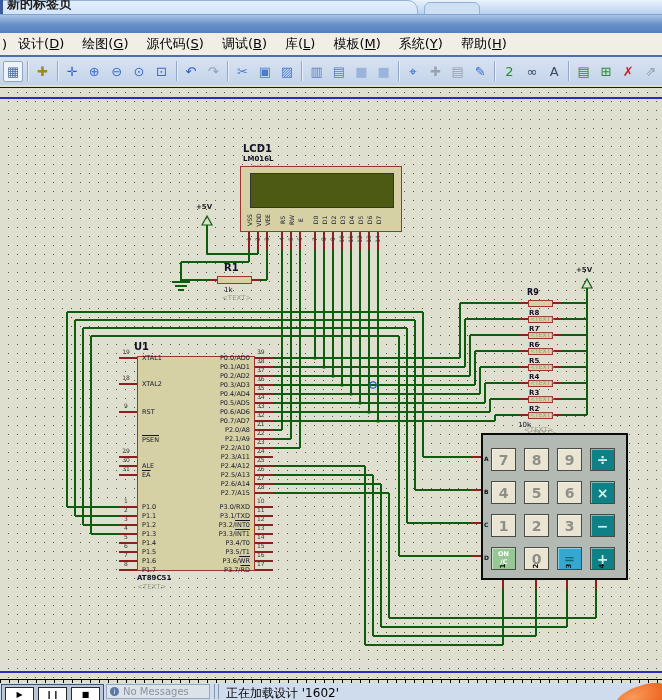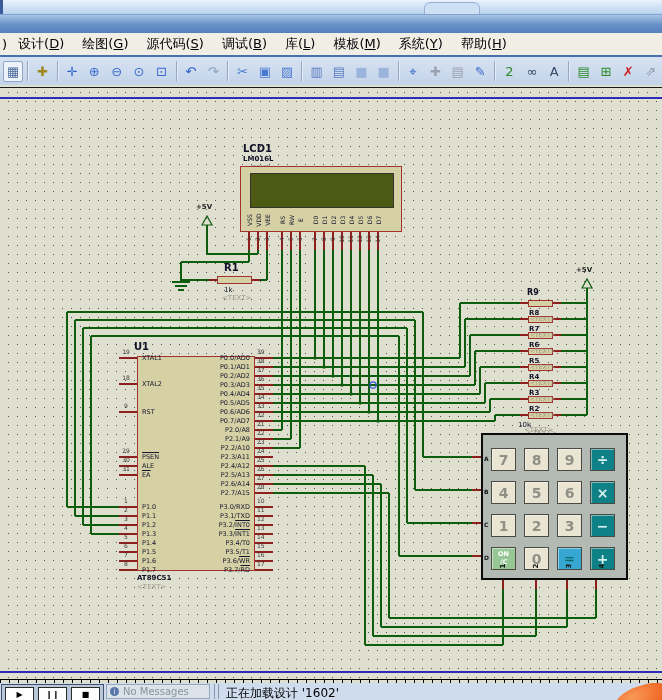--- a/index.html
+++ b/index.html
@@ -91,20 +91,23 @@
   .st-sep { position:absolute; top:1px; width:1px; height:15px; background:#8898ac; }
   #loading-text { position:absolute; left:226px; top:2px; font-size:12px; color:#000; white-space:nowrap; }
   #orange-decor { position:absolute; right:-8px; top:3px; width:56px; height:28px;
     background:radial-gradient(ellipse at 35% 30%, #f99a58, #ee6220 70%);
     border-radius:55% 45% 40% 60%; transform:rotate(-18deg); }
 </style>
 </head>
 <body>
 
 <div id="top-strip">
+  <div id="tab-main">
+    <span id="tab-label">新的标签页</span>
+  </div>
   <div id="tab-side"></div>
   <div id="left-sliver"></div>
 </div>
 
 <div id="title-bar"></div>
 
 <div id="menu-bar">
   <span class="menu-partial">)</span>
   <span id="menu-items" style="display: flex;">
       <span class="menu-item"><span>设计</span>(<u>D</u>)</span>
@@ -268,21 +271,21 @@
     <span class="pwr-label" style="left: 196px; top: 118px;">+5V</span>
     <span class="ref-label" style="left: 224px; top: 177px; font-size: 10px;">R1</span>
     <div class="cbox" style="left: 217px; top: 191px; width: 35px; height: 8px;"></div>
     <span class="val-label" style="left: 224px; top: 201px;">1k</span>
     <span class="grey-label" style="left: 222px; top: 209px;">&lt;TEXT&gt;</span>
     <span class="ref-label" style="left: 134px; top: 256px;">U1</span>
     <div class="cbox" style="left: 137px; top: 271px; width: 118px; height: 215px;">
       <span class="pin-name" style="left: 4px; top: -2px;">XTAL1</span>
       <span class="pin-name" style="left: 4px; top: 24px;">XTAL2</span>
       <span class="pin-name" style="left: 4px; top: 52px;">RST</span>
-      <span class="pin-name" style="left: 4px; top: 97px;"><span></span><span class="ovl">PSEN</span></span>
+      <span class="pin-name" style="left: 4px; top: 80px;"><span></span><span class="ovl">PSEN</span></span>
       <span class="pin-name" style="left: 4px; top: 106px;">ALE</span>
       <span class="pin-name" style="left: 4px; top: 115px;"><span></span><span class="ovl">EA</span></span>
       <span class="pin-name" style="left: 4px; top: 147px;">P1.0</span>
       <span class="pin-name" style="left: 4px; top: 156px;">P1.1</span>
       <span class="pin-name" style="left: 4px; top: 165px;">P1.2</span>
       <span class="pin-name" style="left: 4px; top: 174px;">P1.3</span>
       <span class="pin-name" style="left: 4px; top: 183px;">P1.4</span>
       <span class="pin-name" style="left: 4px; top: 192px;">P1.5</span>
       <span class="pin-name" style="left: 4px; top: 201px;">P1.6</span>
       <span class="pin-name" style="left: 4px; top: 210px;">P1.7</span>

